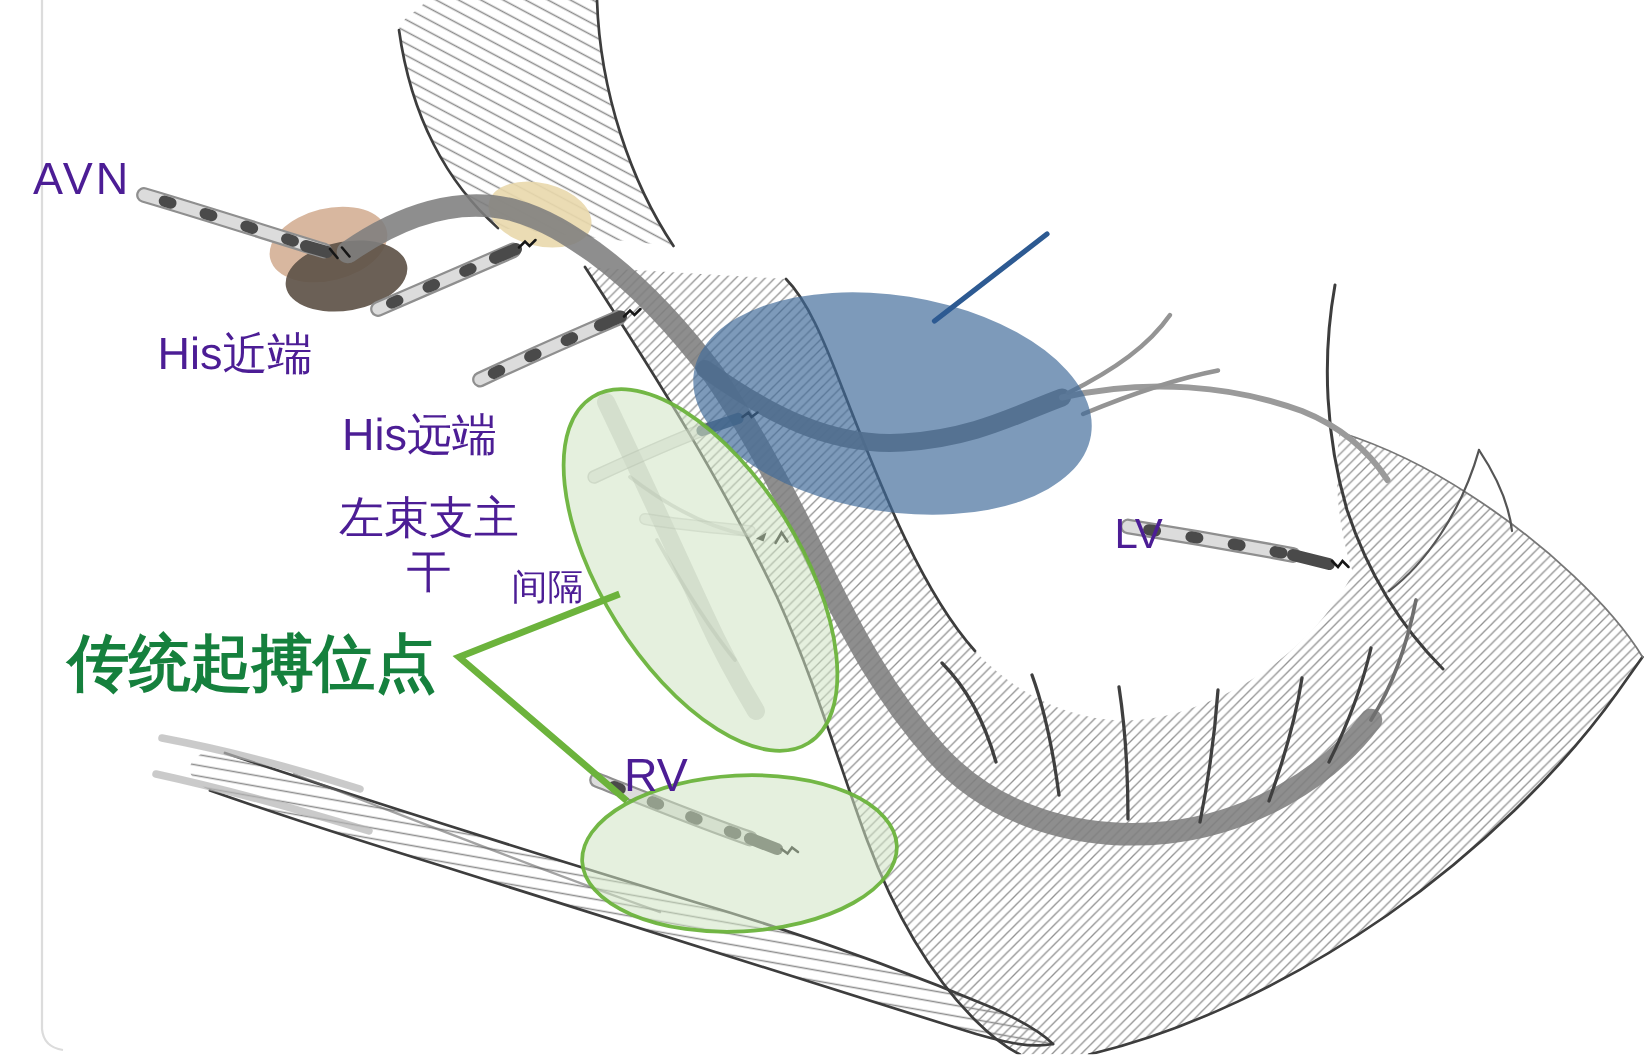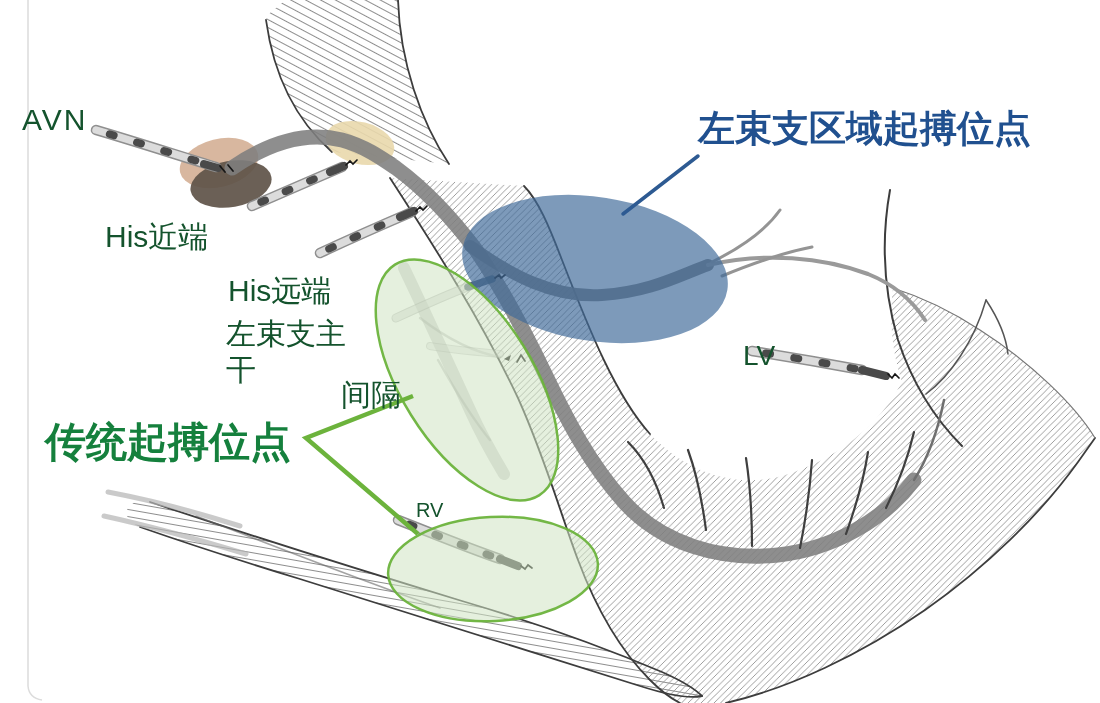--- a/index.html
+++ b/index.html
@@ -1,26 +1,26 @@
 <!DOCTYPE html>
 <html><head>
 <meta charset="utf-8">
 <style>
   html,body{margin:0;padding:0;background:#ffffff;}
   .stage{position:relative;width:1100px;height:703px;background:#ffffff;overflow:hidden;
          font-family:"Liberation Sans",sans-serif;}
   .stage svg{position:absolute;left:0;top:0;}
-  .lbl{position:absolute;color:#14532d;white-space:nowrap;line-height:1.15;
+  .lbl{position:absolute;color:#4c1d95;white-space:nowrap;line-height:1.15;
        font-family:"Liberation Sans",sans-serif;}
   .lbl-avn{left:22px;top:103px;font-size:30px;letter-spacing:2px;}
   .lbl-hisprox{left:95px;top:220px;font-size:30px;margin-left:10px;}
   .lbl-hisdist{left:228px;top:258px;font-size:30px;margin-top:16px;}
-  .lbl-lbbtrunk{left:226px;top:316px;font-size:30px;line-height:36px;}
-  .lbl-septum{left:341px;top:378px;font-size:30px;}
-  .lbl-rv{left:416px;top:499px;font-size:20px;}
+  .lbl-lbbtrunk{left:226px;top:328px;font-size:30px;line-height:36px;text-align:center;}
+  .lbl-septum{left:341px;top:378px;font-size:24px;}
+  .lbl-rv{left:416px;top:499px;font-size:31px;}
   .lbl-lv{left:743px;top:340px;font-size:28px;}
   .title-blue{left:698px;top:108px;font-size:37px;font-weight:bold;color:#20508f;}
   .title-green{left:45px;top:419px;font-size:41px;font-weight:bold;color:#15803d;}
 </style>
 </head>
 <body>
 
 <div class="stage">
 
 <svg width="1100" height="703" viewBox="0 0 1100 703">
@@ -172,16 +172,15 @@
 <div class="lbl lbl-avn">AVN</div>
 <div class="lbl lbl-hisprox">His近端</div>
 <div class="lbl lbl-hisdist">His远端</div>
 <div class="lbl lbl-lbbtrunk">
   <div>左束支主</div>
   <div>干</div>
 </div>
 <div class="lbl lbl-septum">间隔</div>
 <div class="lbl lbl-rv">RV</div>
 <div class="lbl lbl-lv">LV</div>
-<div class="lbl title-blue">左束支区域起搏位点</div>
 <div class="lbl title-green">传统起搏位点</div>
 
 </div>
 
 </body></html>

